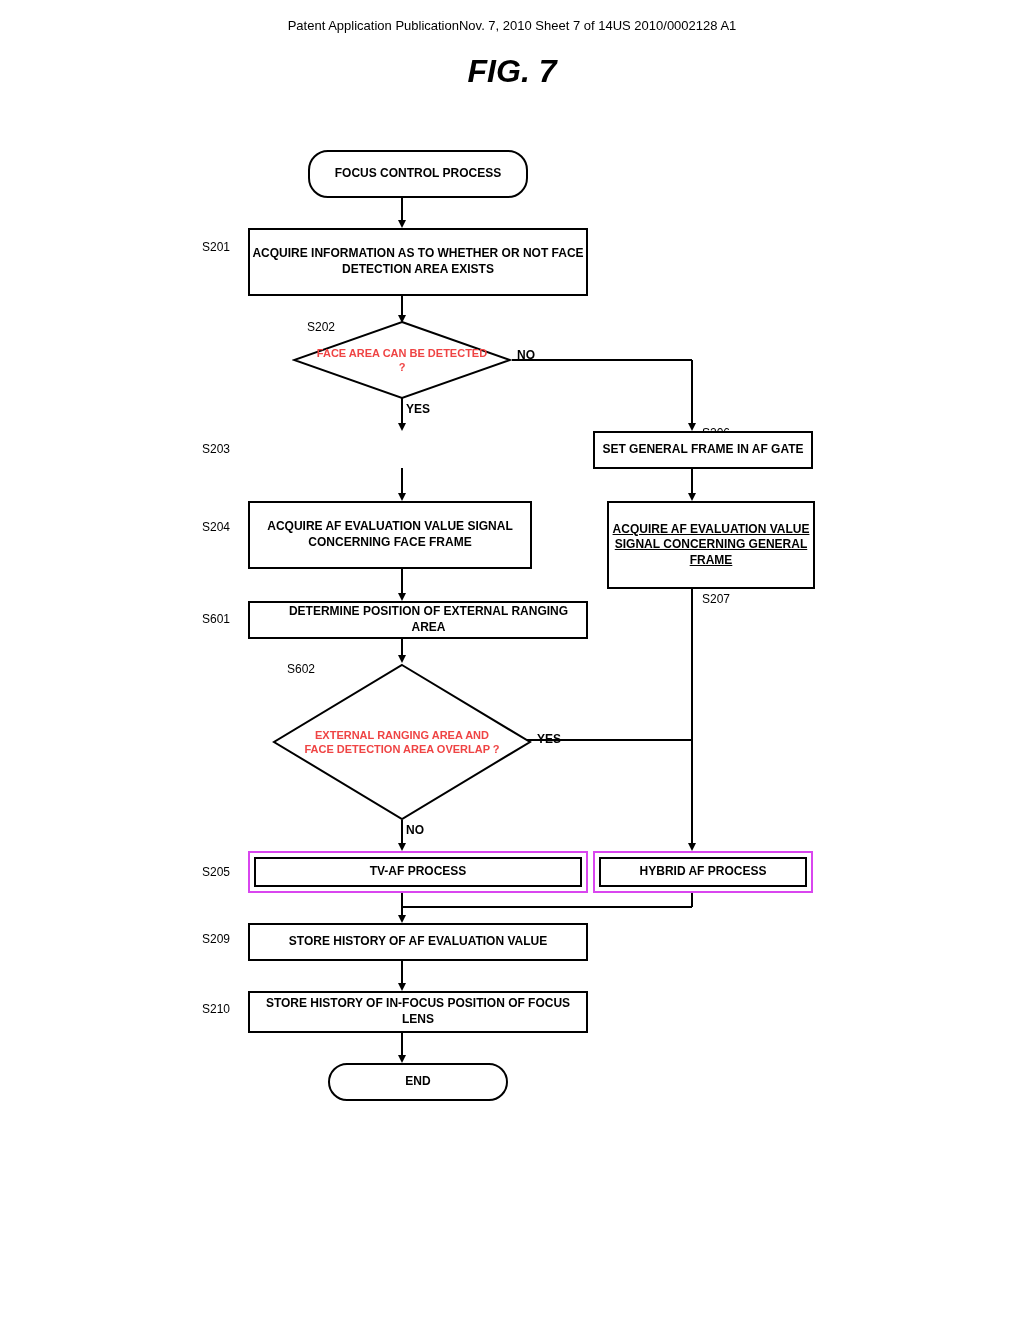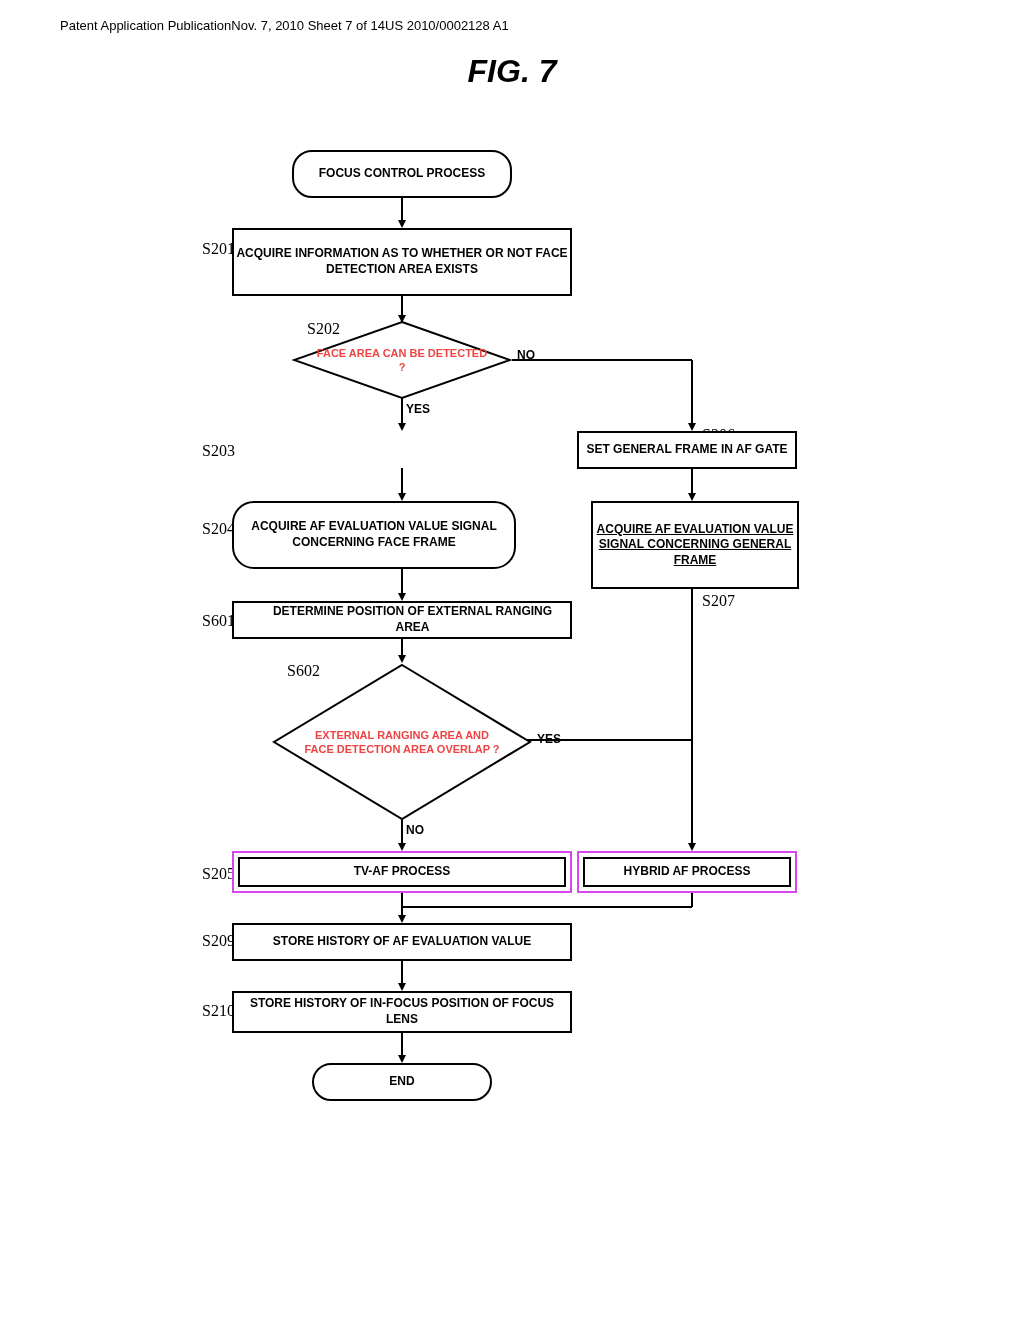--- a/index.html
+++ b/index.html
@@ -6,21 +6,21 @@
     body {
       background: #fff;
       font-family: Arial, sans-serif;
       width: 1024px;
       min-height: 1320px;
       position: relative;
     }
 
     .header {
       display: flex;
-      justify-content: flex-start;
+      justify-content: center;
       align-items: center;
       padding: 18px 60px 10px 60px;
       font-size: 13px;
       color: #000;
     }
 
     .fig-title {
       text-align: center;
       font-size: 32px;
       font-weight: bold;
@@ -39,20 +39,21 @@
     .shape {
       position: absolute;
       display: flex;
       align-items: center;
       justify-content: center;
       text-align: center;
       font-size: 12px;
       font-weight: bold;
       line-height: 1.3;
       color: #000;
+      margin-left: 16px;
     }
 
     .rounded-rect {
       border: 2px solid #000;
       border-radius: 20px;
       background: #fff;
     }
 
     .rect {
       border: 2px solid #000;
@@ -97,23 +98,22 @@
     
     .label {
       position: absolute;
       font-size: 12px;
       font-weight: bold;
       color: #000;
     }
 
     .step-label {
       position: absolute;
-      font-size: 16px;
+      font-size: 12px;
       color: #000;
-      font-family: Liberation Serif, serif;
     }
   </style>
 </head>
 <body>
 
 <div class="header">
   <span>Patent Application Publication</span>
   <span>Nov. 7, 2010   Sheet 7 of 14</span>
   <span>US 2010/0002128 A1</span>
 </div>
@@ -221,21 +221,21 @@
   </div>
   <div class="shape rect" style="left:455px;top:311px;width:220px;height:38px;">
     <span>SET GENERAL FRAME
 IN AF GATE</span>
   </div>
 
   <div class="step-label" style="left:80px;top:400px;">
     <span>S204</span>
   </div>
 
-  <div class="shape rect" style="left:110px;top:381px;width:284px;height:68px;border-radius:22px;">
+  <div class="shape rect" style="left:110px;top:381px;width:284px;height:68px;">
     <span>ACQUIRE AF EVALUATION
 VALUE SIGNAL CONCERNING
 FACE FRAME</span>
   </div>
 
   <div class="shape rect" style="left:469px;top:381px;width:208px;height:88px;text-decoration:underline;">
     <span>ACQUIRE AF
 EVALUATION VALUE
 SIGNAL CONCERNING
 GENERAL FRAME</span>

